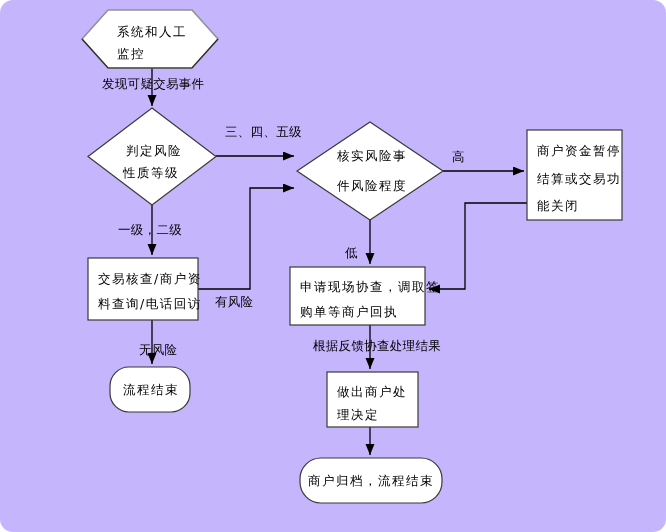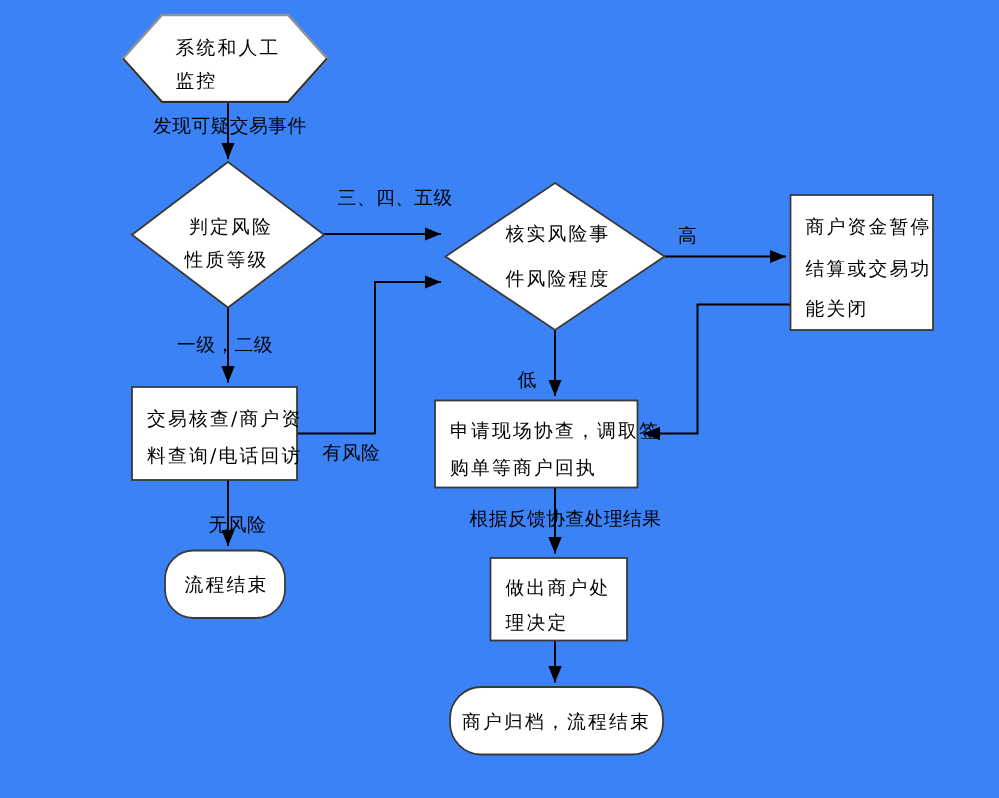--- a/index.html
+++ b/index.html
@@ -4,22 +4,23 @@
 <style>
   html, body {
     margin: 0;
     padding: 0;
     background: #ffffff;
   }
   .canvas {
     position: relative;
     width: 666px;
     height: 532px;
-    background: #3b82f6;
+    background: #c4b5fd;
     font-family: "DejaVu Sans", "Liberation Sans", sans-serif;
+    border-radius: 13px;
   }
   svg { display: block; }
   .node-shape {
     fill: #ffffff;
     stroke: #3a3a3a;
     stroke-width: 1.2;
   }
   .hex-top { fill: #ffffff; stroke: #929292; stroke-width: 1.6; }
   .hex-bottom { fill: none; stroke: #2b2b2b; stroke-width: 1.2; }
   .edge {

